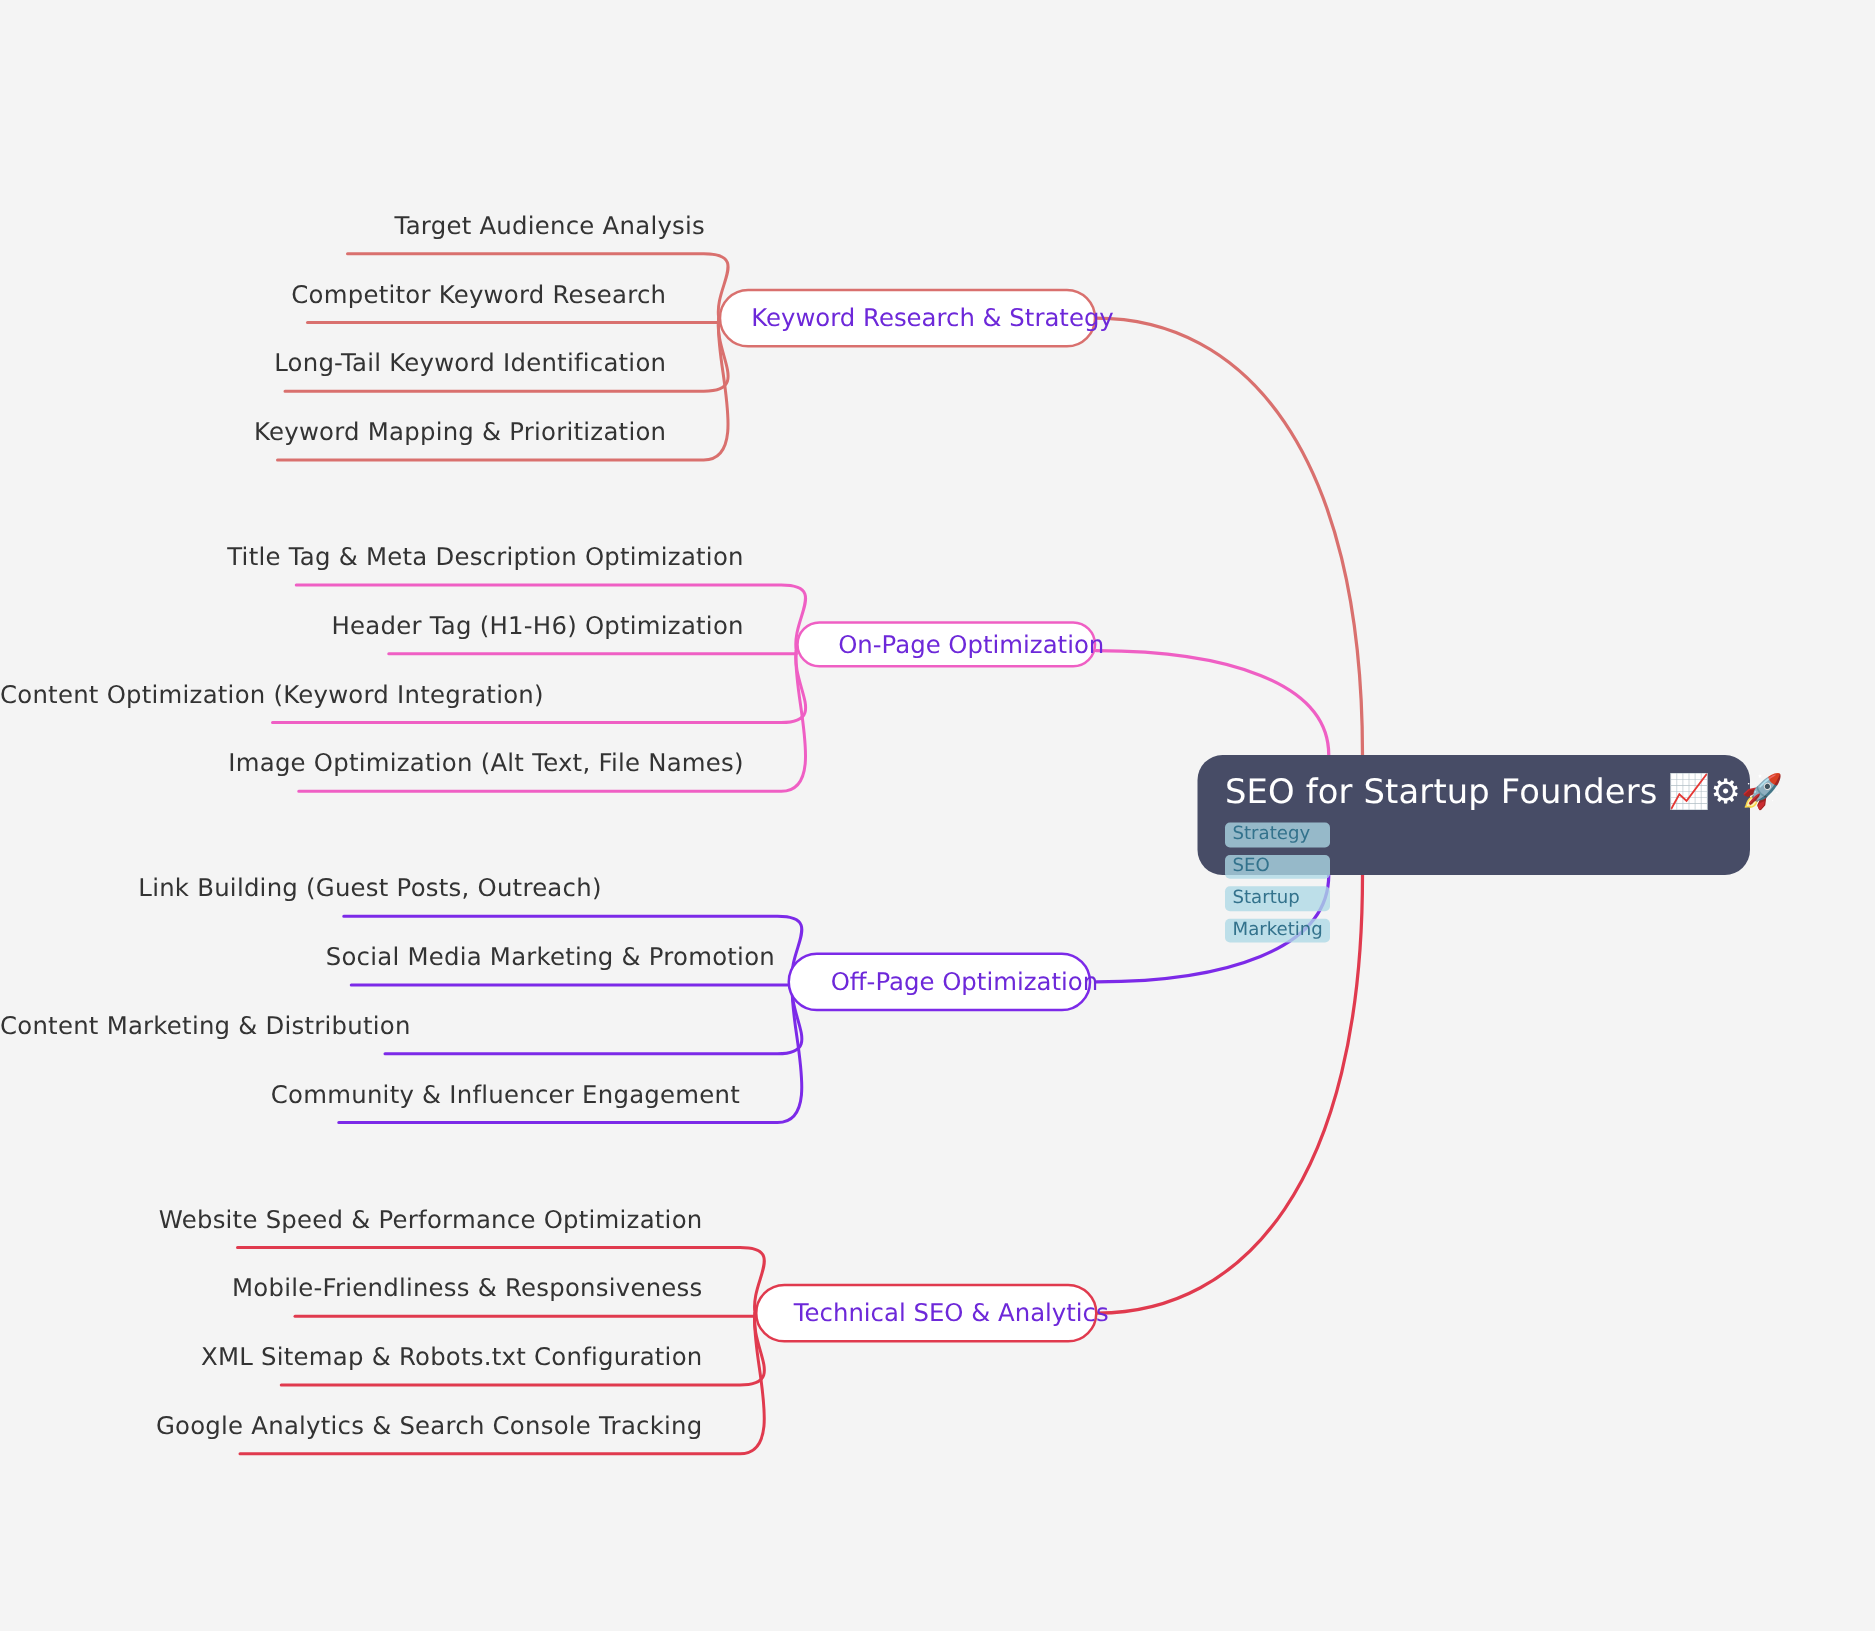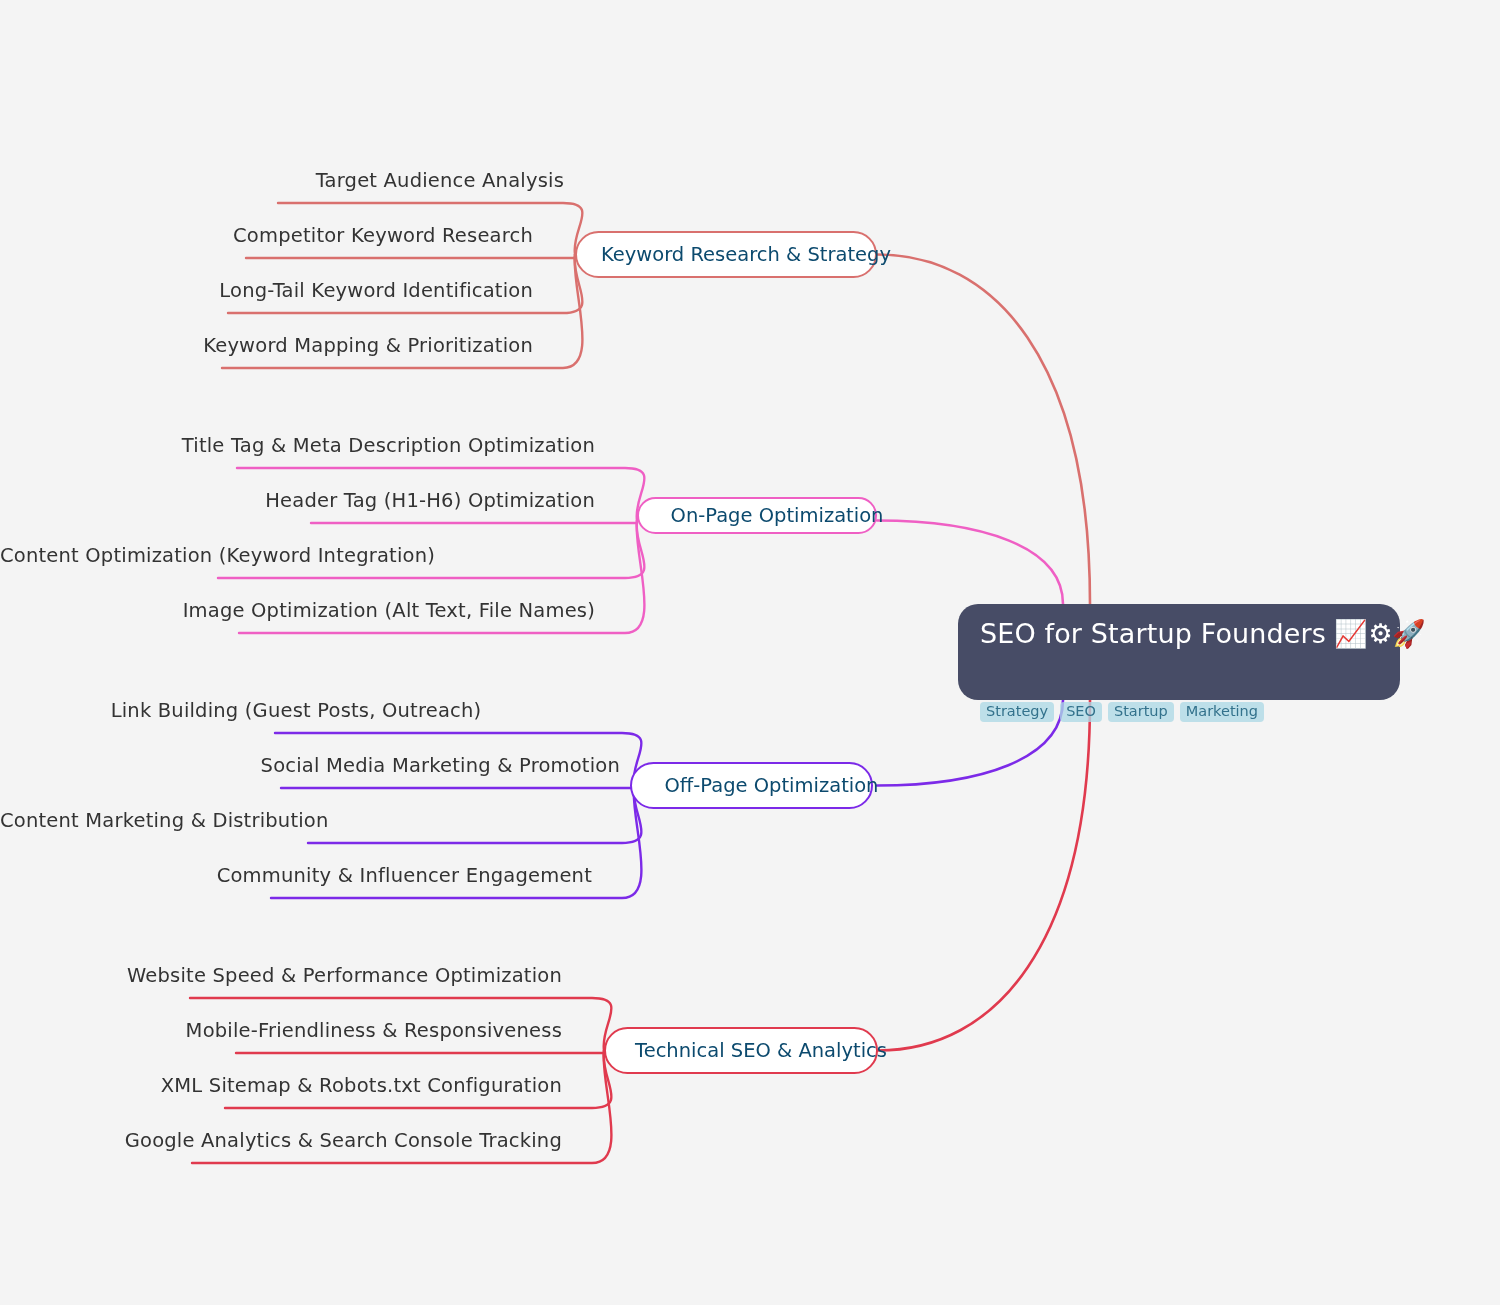--- a/index.html
+++ b/index.html
@@ -38,50 +38,49 @@
     position: absolute;
     background: #ffffff;
     border-style: solid;
     border-width: 2.6px;
     border-radius: 999px;
     display: flex;
     align-items: center;
     justify-content: center;
     box-sizing: border-box;
     font-size: 19.5px;
-    color: #0c4a6e;
+    color: #6d28d9;
     white-space: nowrap;
     padding-left: 40px;
   }
   #central-node {
     position: absolute;
     left: 958px;
     top: 604px;
     width: 442px;
     height: 96px;
     background: #474c66;
     border-radius: 20px;
     box-sizing: border-box;
     padding: 14px 22px 0 22px;
     display: flex;
     flex-direction: column;
     align-items: flex-start;
     justify-content: flex-start;
-    gap: 44px;
   }
   #central-title {
     font-size: 27px;
     color: #ffffff;
     white-space: nowrap;
     line-height: 1.15;
     letter-spacing: 0.005em;
   }
   #central-tags {
     display: flex;
-    flex-direction: row;
+    flex-direction: column;
     gap: 6px;
     margin-top: 9px;
   }
   .tag-pill {
     background: rgba(173, 216, 230, 0.78);
     color: #33728c;
     font-size: 14.5px;
     border-radius: 4px;
     padding: 2px 6px 3px 6px;
     line-height: 1;

